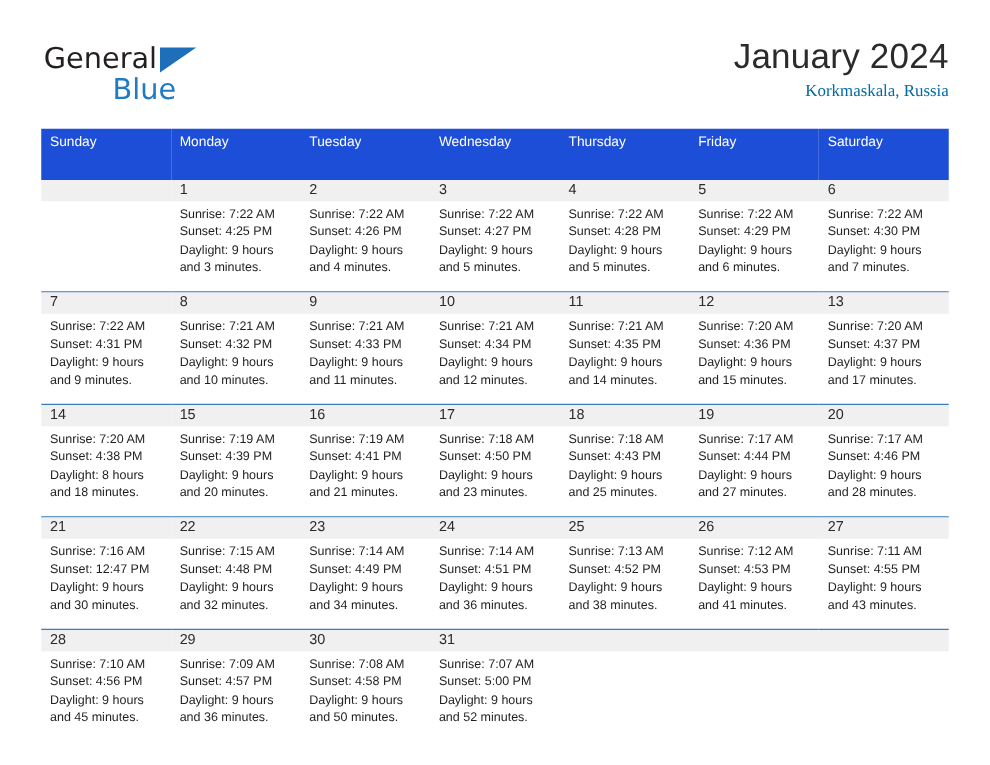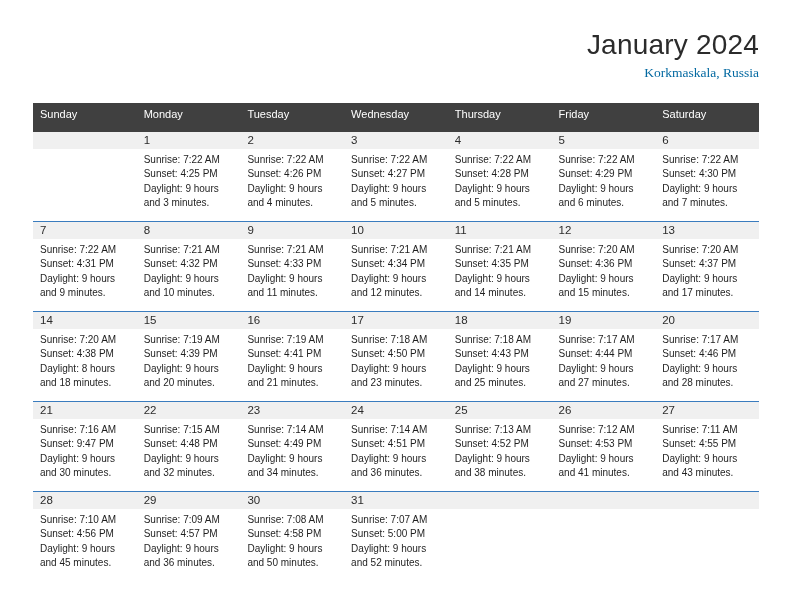--- a/index.html
+++ b/index.html
@@ -98,26 +98,26 @@
     position: absolute;
     left: 33px;
     top: 103px;
     width: 726px;
     border-collapse: collapse;
     table-layout: fixed;
   }
   .calendar col { width: 103.71px; }
 
   thead th {
-    background: #404040;
+    background: #1d4ed8;
     color: #ffffff;
     font-size: 11px;
     font-weight: 400;
     text-align: left;
-    padding: 5px 0 11px 7px;
+    padding: 5px 0 23px 7px;
     height: 13px;
     line-height: 13px;
     font-family: "Liberation Sans", sans-serif;
   }
 
   tbody tr.week-row > td {
     vertical-align: top;
     padding: 0;
     border-top: 1px solid #3a7cbe;
     height: 89px;
@@ -152,20 +152,25 @@
   .cell .details div { white-space: nowrap; }
   .cell .details .daylight-wrap { white-space: normal; }
 </style>
 </head>
 <body>
 
 <div class="page">
 
   <div class="header">
 
+    <div class="brand">
+      <span class="brand-general">General</span>
+      <span class="brand-tri"></span>
+      <span class="brand-blue">Blue</span>
+    </div>
 
     <div class="title-block">
       <div class="cal-title">January 2024</div>
       <div class="cal-subtitle">Korkmaskala, Russia</div>
     </div>
 
   </div>
 
   <table class="calendar">
     <colgroup>
@@ -399,21 +404,21 @@
               </div>
             </div>
           </td>
         </tr>
         <tr class="week-row">
           <td>
             <div class="cell">
               <div class="daynum-band">21</div>
               <div class="details">
                 <div>Sunrise: 7:16 AM</div>
-                <div>Sunset: 9:47 PM</div>
+                <div>Sunset: 12:47 PM</div>
                 <div class="daylight-wrap">Daylight: 9 hours and 30 minutes.</div>
               </div>
             </div>
           </td>
           <td>
             <div class="cell">
               <div class="daynum-band">22</div>
               <div class="details">
                 <div>Sunrise: 7:15 AM</div>
                 <div>Sunset: 4:48 PM</div>

